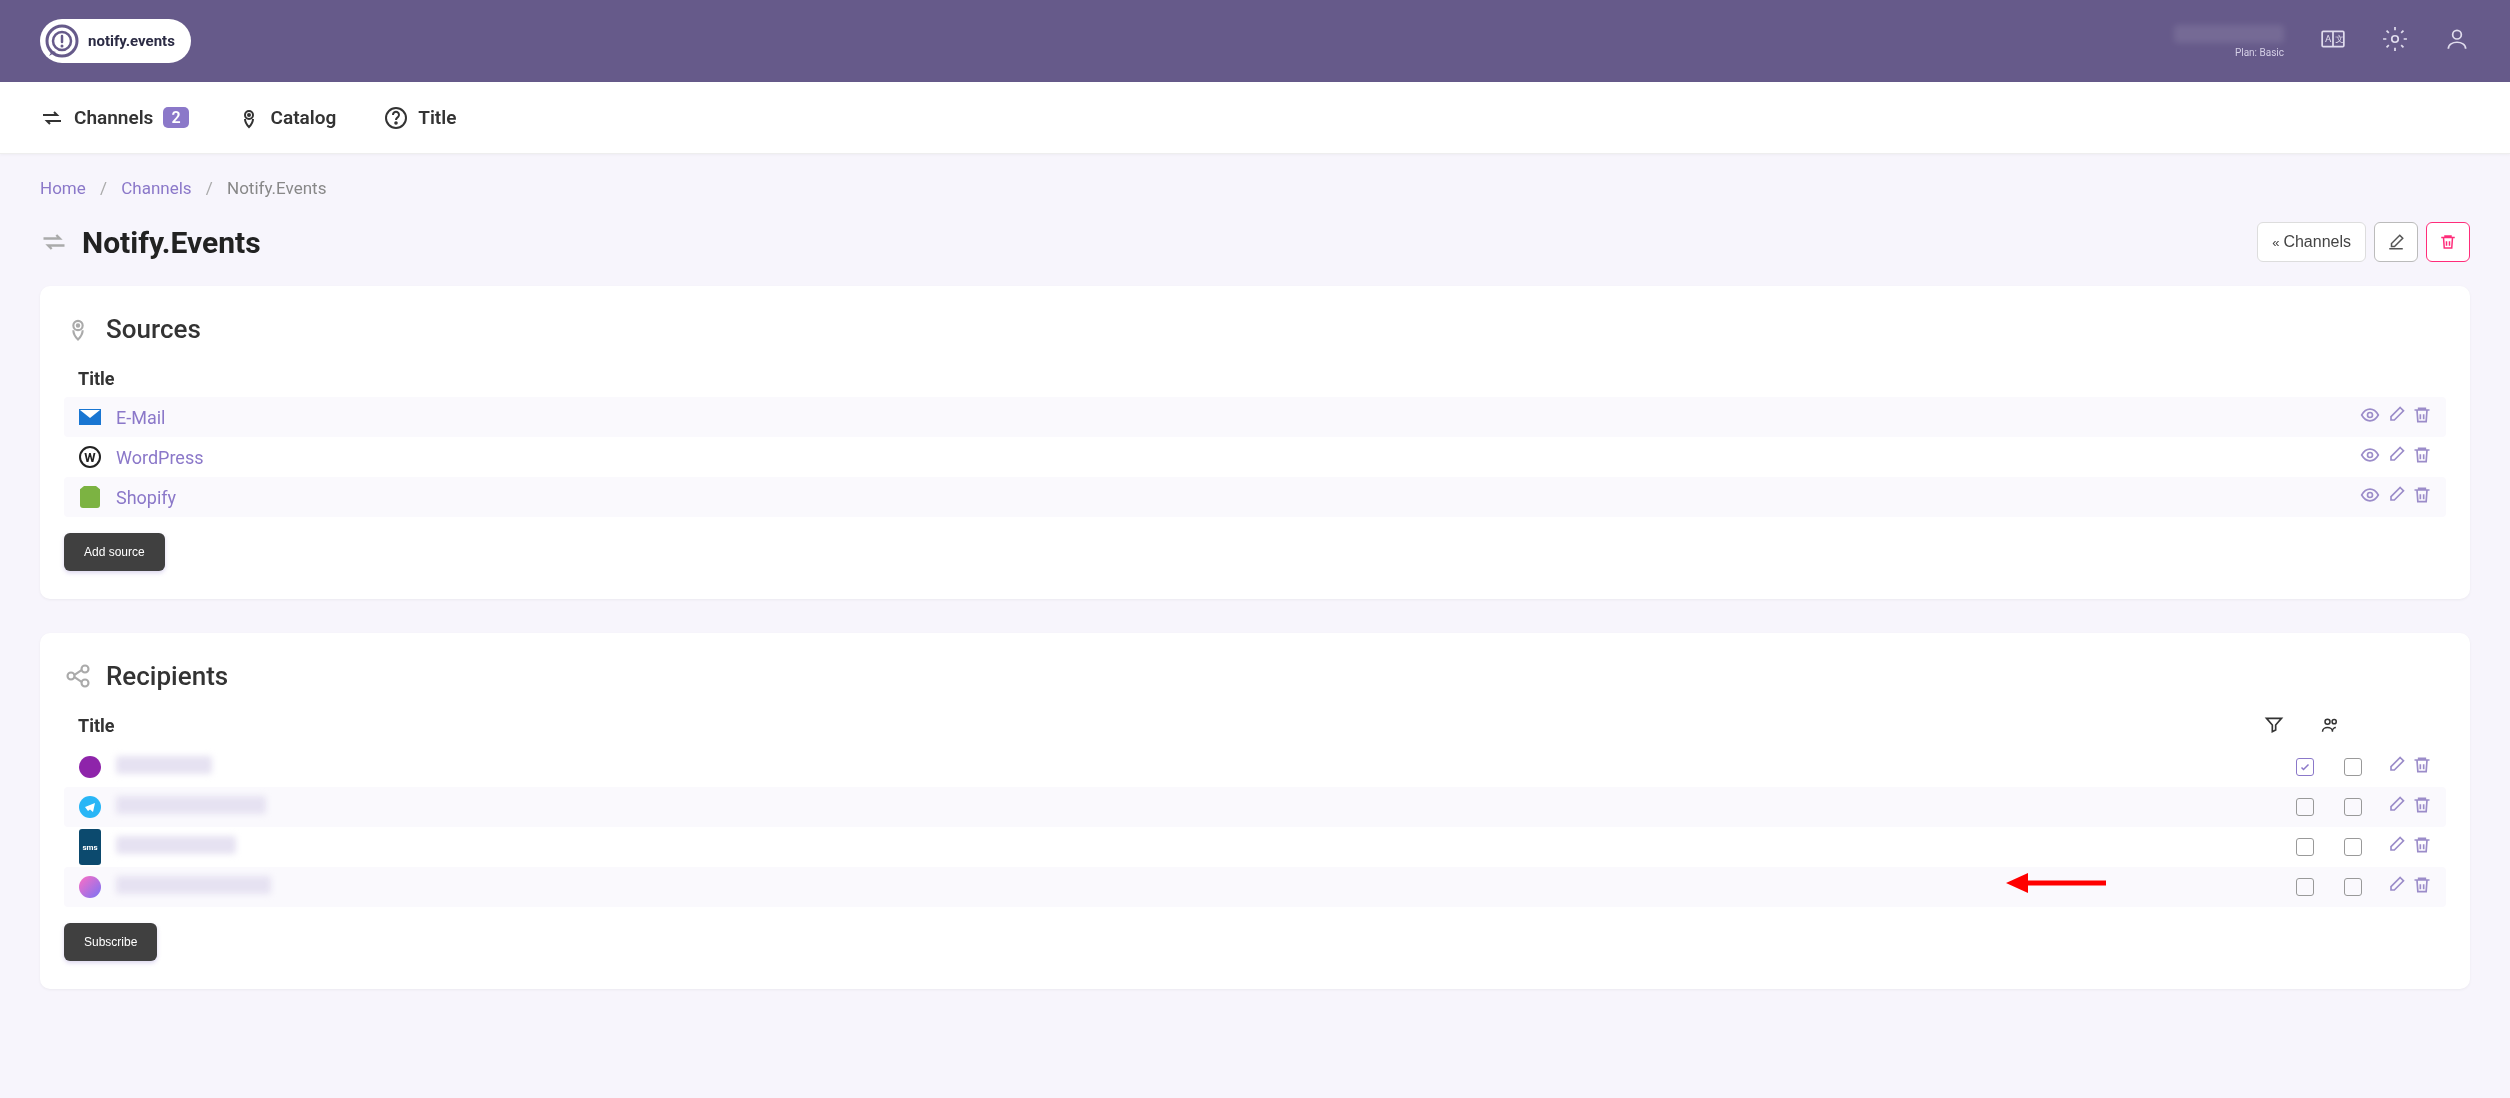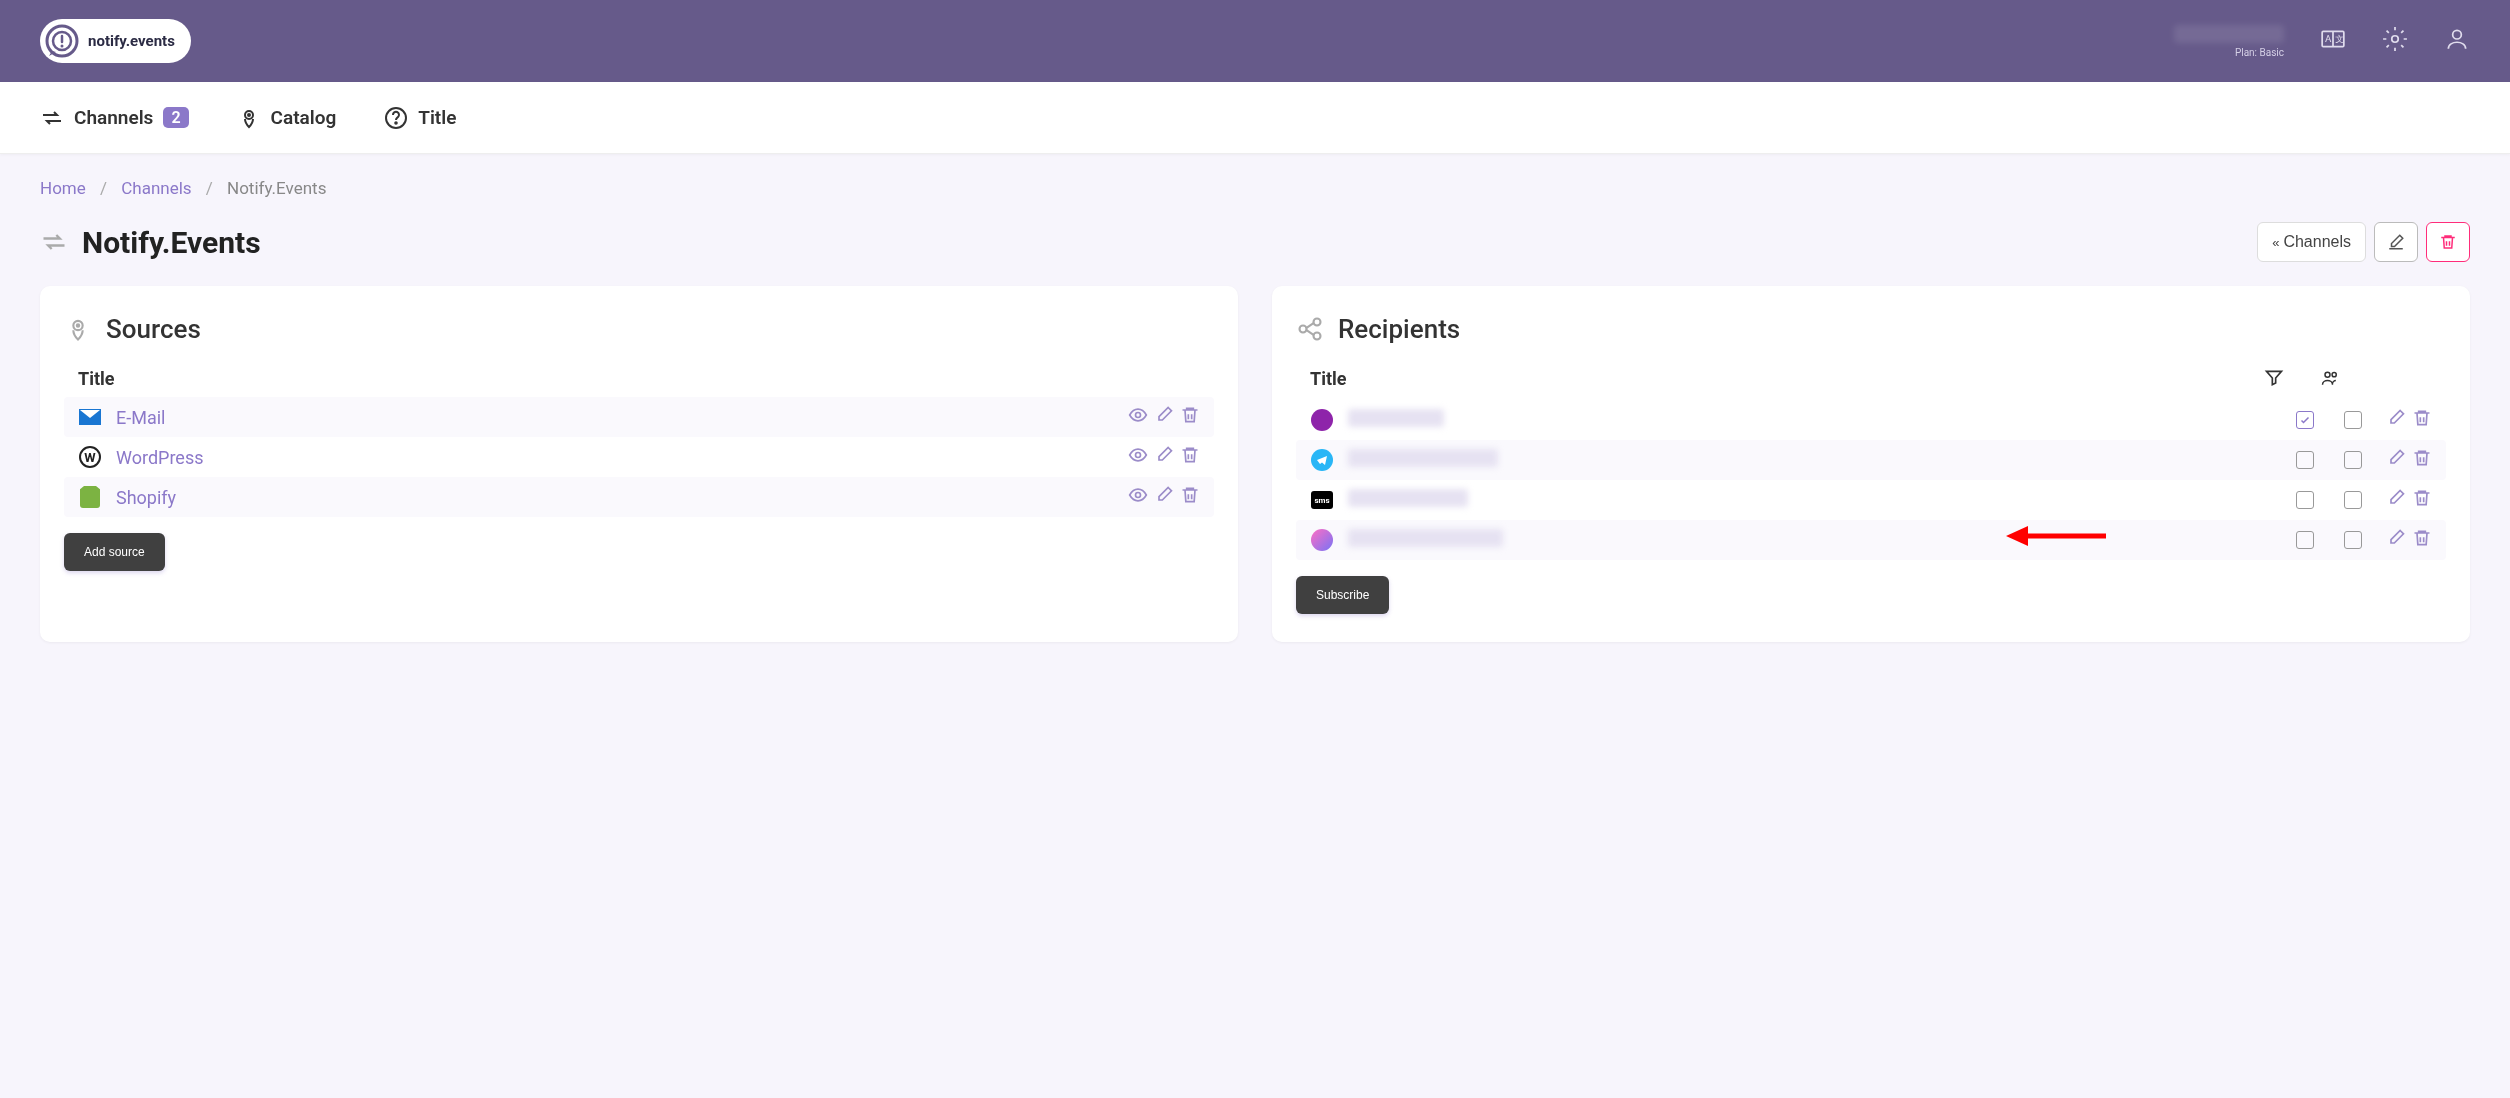--- a/index.html
+++ b/index.html
@@ -31,21 +31,21 @@
   
   .title-row { display: flex; align-items: center; justify-content: space-between; padding: 8px 40px 24px; }
   .title-left { display: flex; align-items: center; gap: 14px; }
   .page-title { font-size: 30px; font-weight: 700; color: #222; }
   .title-actions { display: flex; gap: 8px; }
   .btn-outline { background: #fff; border: 1px solid #ddd; border-radius: 6px; padding: 8px 14px; font-size: 16px; cursor: pointer; display: flex; align-items: center; gap: 4px; color: #444; }
   .btn-icon { background: #fff; border: 1px solid #bbb; border-radius: 6px; width: 44px; height: 40px; display: flex; align-items: center; justify-content: center; cursor: pointer; color: #555; }
   .btn-icon.danger { border-color: #ff2c7a; color: #ff2c7a; }
 
   
-  .content { display: flex; gap: 34px; padding: 0 40px 40px; }
+  .content { display: flex; gap: 34px; padding: 0 40px 40px; flex-direction: column; }
   .panel { background: #fff; border-radius: 10px; padding: 28px 24px; flex: 1; box-shadow: 0 1px 3px rgba(0,0,0,0.05); }
   .panel-head { display: flex; align-items: center; gap: 14px; margin-bottom: 16px; }
   .panel-head svg { color: #999; }
   .panel-title { font-size: 26px; font-weight: 500; color: #333; }
 
   .tbl-head { display: flex; padding: 8px 14px; font-weight: 700; font-size: 18px; }
   .tbl-head.recipients { justify-content: space-between; }
   .th-left { flex: 1; }
   .th-icons { display: flex; gap: 34px; padding-right: 90px; }
 
@@ -67,21 +67,21 @@
   .arrow-annot { position: absolute; right: 340px; top: 121px; pointer-events: none; }
 
   
   .ic-email { width:22px; height:16px; background:#1976d2; position:relative; }
   .ic-email::before { content:""; position:absolute; top:0; left:0; border-left:11px solid transparent; border-right:11px solid transparent; border-top:9px solid #1976d2; }
   .ic-email::after { content:""; position:absolute; top:1px; left:1px; border-left:10px solid transparent; border-right:10px solid transparent; border-top:8px solid #fff; }
   .ic-wp { width:22px; height:22px; border:2px solid #222; border-radius:50%; position:relative; display:flex; align-items:center; justify-content:center; font-size:13px; font-weight:bold; color:#222; }
   .ic-shopify { width:20px; height:22px; background:#7cb342; border-radius:3px; clip-path: polygon(20% 0, 80% 0, 100% 15%, 100% 100%, 0 100%, 0 15%); }
   .ic-viber { width:22px; height:22px; background:#8e24aa; border-radius:50%; }
   .ic-tg { width:22px; height:22px; background:#29b6f6; border-radius:50%; display:flex; align-items:center; justify-content:center; }
-  .ic-sms { width:22px; height:18px; background:#000000; border-radius:3px; font-size:8px; color:#fff; display:flex; align-items:center; justify-content:center; font-weight:bold; }
+  .ic-sms { width:22px; height:36px; background:#0c4a6e; border-radius:3px; font-size:8px; color:#fff; display:flex; align-items:center; justify-content:center; font-weight:bold; }
   .ic-msgr { width:22px; height:22px; background: linear-gradient(135deg,#ff6ec4,#7873f5); border-radius:50%; }
 </style>
 </head>
 <body>
 
 <div class="header">
   <div class="logo-wrap">
     <div class="logo-badge">
       <span class="logo-icon">
         <svg width="36" height="36" viewBox="0 0 36 36">

